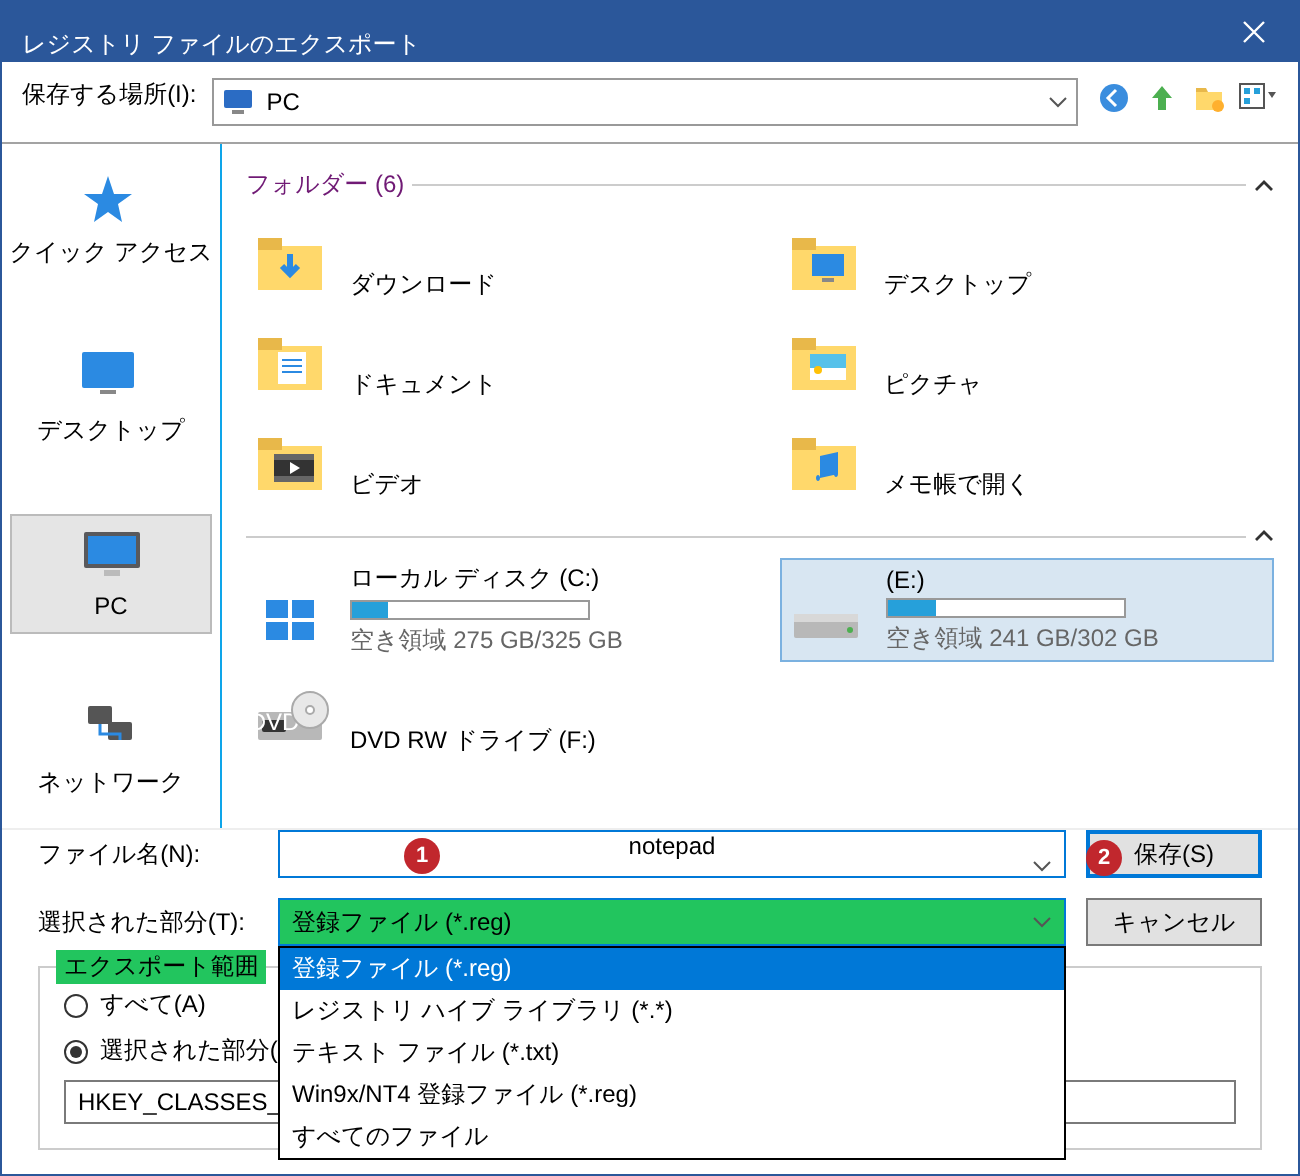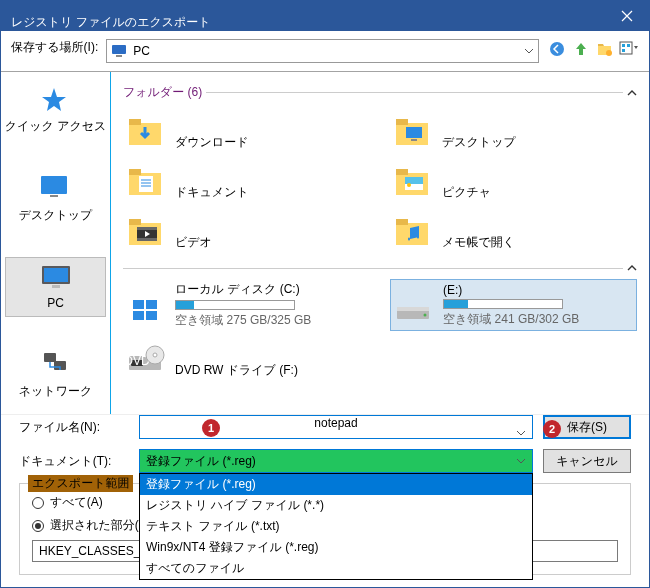--- a/index.html
+++ b/index.html
@@ -37,21 +37,21 @@
   .row .lbl { width: 110px; }
   .row .combo { flex: 1; display: flex; align-items: center; border: 1px solid #7a7a7a; height: 24px; padding: 0 6px; background: #fff; position: relative; }
   .row .combo.filename { border: 1px solid #0078d7; flex-direction: column; }
   .row .combo .caret { margin-left: auto; }
   .row .btn { width: 88px; height: 24px; border: 1px solid #7a7a7a; background: #e1e1e1; display: flex; align-items: center; justify-content: center; cursor: pointer; position: relative; }
   .row .btn.primary { border: 2px solid #0078d7; }
   .dropdown { position: absolute; top: 23px; left: -1px; right: -1px; border: 1px solid #000; background: #fff; z-index: 10; }
   .dropdown .opt { padding: 2px 6px; cursor: pointer; }
   .dropdown .opt.sel { background: #0078d7; color: #fff; }
   .export { border: 1px solid #ccc; margin: 0 18px 12px; padding: 10px 12px 12px; position: relative; }
-  .export .legend { position: absolute; top: -9px; left: 8px; background: #a16207; padding: 0 4px; }
+  .export .legend { position: absolute; top: -9px; left: 8px; background: #22c55e; padding: 0 4px; }
   .export .radio { display: flex; align-items: center; gap: 6px; margin-bottom: 6px; cursor: pointer; }
   .export .radio .r { width: 12px; height: 12px; border: 1px solid #333; border-radius: 50%; display: flex; align-items: center; justify-content: center; }
   .export .radio .r.on::after { content: ""; width: 6px; height: 6px; background: #333; border-radius: 50%; }
   .export input[type=text] { width: 100%; border: 1px solid #7a7a7a; height: 22px; padding: 0 6px; }
   .badge { position: absolute; width: 18px; height: 18px; background: #c1272d; color: #fff; border-radius: 50%; display: flex; align-items: center; justify-content: center; font-weight: bold; font-size: 11px; z-index: 5; }
   svg { display: block; }
 </style>
 </head>
 <body>
 
@@ -305,31 +305,31 @@
               <path d="M1 1 L5 5 L9 1" stroke="#555" fill="none"></path>
             </svg>
           </span>
       </div>
       <div class="btn primary">
         <span class="badge" style="left:-2px;top:3px">2</span>
         <span>保存(S)</span>
       </div>
     </div>
     <div class="row">
-      <span class="lbl">ドキュメント(T):</span>
+      <span class="lbl">選択された部分(T):</span>
       <div class="combo" style="background:#22c55e;border-color:#0078d7">
         <span>登録ファイル (*.reg)</span>
         <span class="caret">
             <svg width="10" height="6">
               <path d="M1 1 L5 5 L9 1" stroke="#555" fill="none"></path>
             </svg>
           </span>
         <div class="dropdown" id="filetype-dd">
             <div class="opt sel">登録ファイル (*.reg)</div>
-            <div class="opt">レジストリ ハイブ ファイル (*.*)</div>
+            <div class="opt">レジストリ ハイブ ライブラリ (*.*)</div>
             <div class="opt">テキスト ファイル (*.txt)</div>
             <div class="opt">Win9x/NT4 登録ファイル (*.reg)</div>
             <div class="opt">すべてのファイル</div>
           </div>
       </div>
       <div class="btn">
         <span>キャンセル</span>
       </div>
     </div>
   </div>

